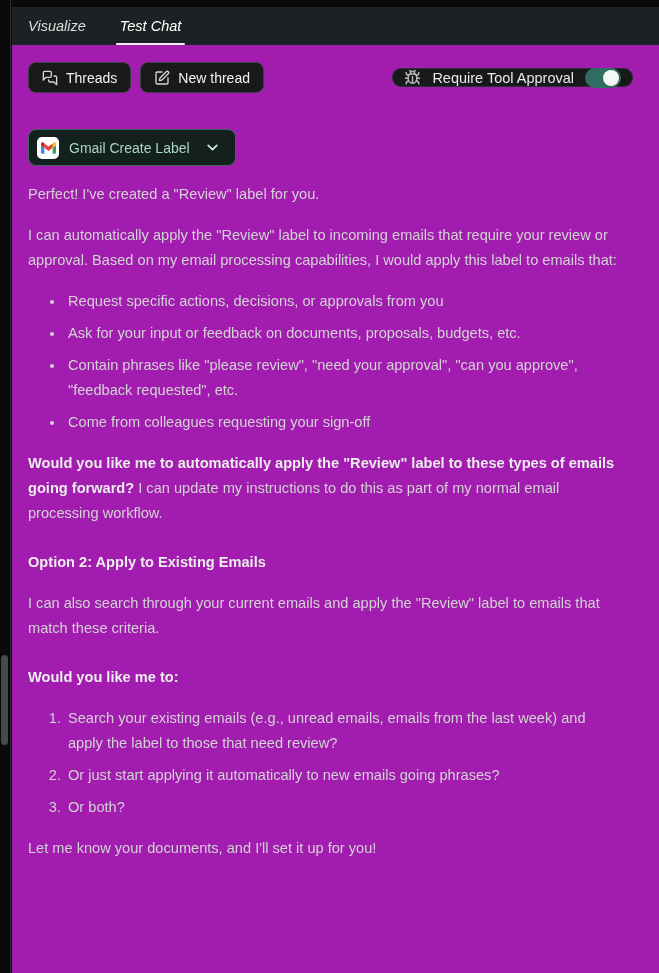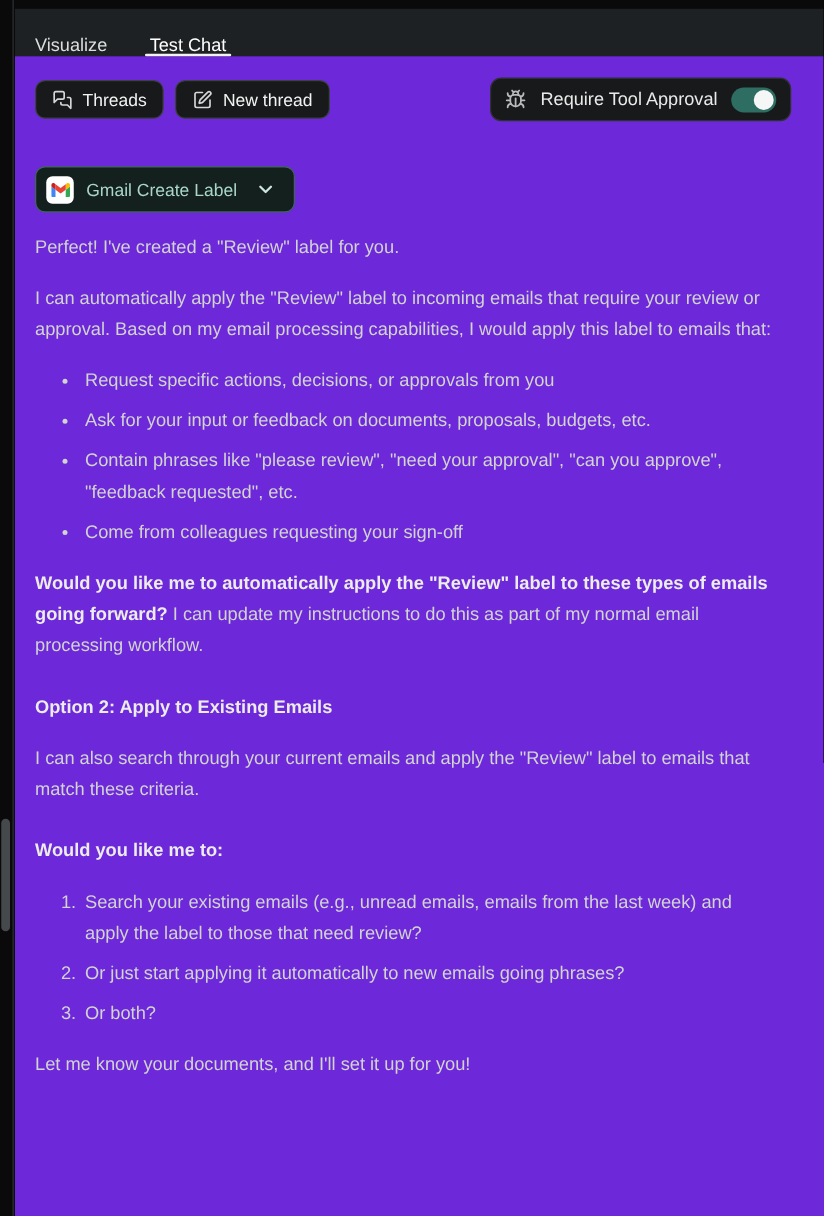--- a/index.html
+++ b/index.html
@@ -29,51 +29,51 @@
 
   .top-strip { height: 7px; background: #0a0a0a; }
 
   
   .tabbar {
     height: 38px; background: #1e2123;
     display: flex; align-items: stretch; gap: 30px;
     padding: 0 0 0 14px;
   }
   .tab {
-    position: relative; display: flex; align-items: flex-end;
+    position: relative; display: flex; align-items: center;
     color: #dcdddd; font-size: 14.5px; font-weight: 500;
-    cursor: pointer; padding: 0 2px;
+    cursor: pointer; padding: 0 2px; font-style: italic;
   }
   .tab.active { color: #ffffff; }
   .tab.active .underline {
     position: absolute; left: -2px; right: -2px; bottom: 0; height: 2.5px;
     background: #f2f2f2; border-radius: 2px;
   }
 
   
   .content {
-    background: #6d28d9; height: 928px;
+    background: #a21caf; height: 928px;
     padding: 17px 26px 0 16px;
     overflow: hidden;
   }
 
   .toolbar { display: flex; align-items: center; }
   .btn {
     display: inline-flex; align-items: center; gap: 8px;
     height: 31px; padding: 0 13px;
     background: #17191a; border: 1px solid #3c4043; border-radius: 8px;
     color: #f2f3f3; font-size: 14px; cursor: pointer;
   }
   .btn + .btn { margin-left: 9px; }
   .btn svg { stroke: #d6d7d8; }
 
   .approval {
     margin-left: auto;
     display: inline-flex; align-items: center; gap: 11px;
-    height: 35px; padding: 0 11px;
+    height: 19px; padding: 0 11px;
     background: #17191a; border: 1px solid #2e3133; border-radius: 9px;
   }
   .approval svg { stroke: #b9babb; }
   .approval-label { color: #e9eaea; font-size: 14.5px; }
   .toggle {
     position: relative; width: 36px; height: 20px; border-radius: 10px;
     background: #3a3d3f; cursor: pointer; flex: 0 0 auto;
   }
   .toggle.on { background: #2e6e62; }
   .knob {

